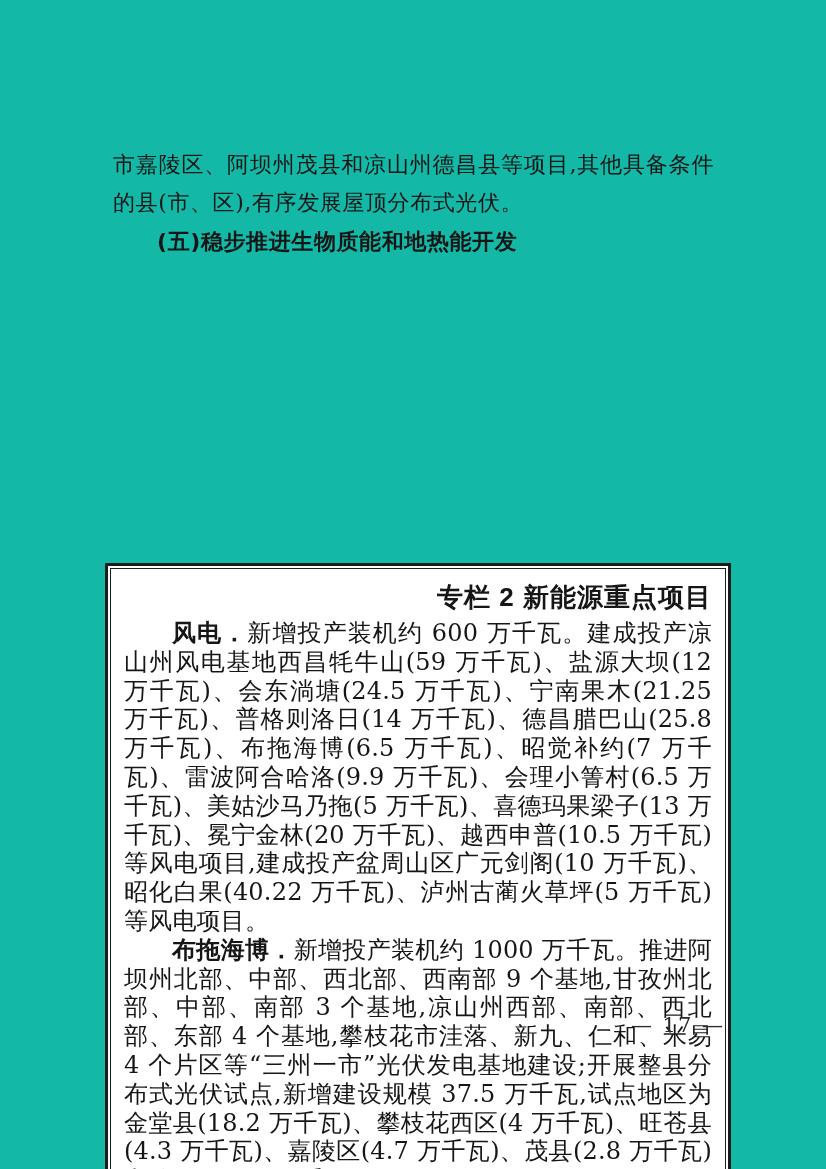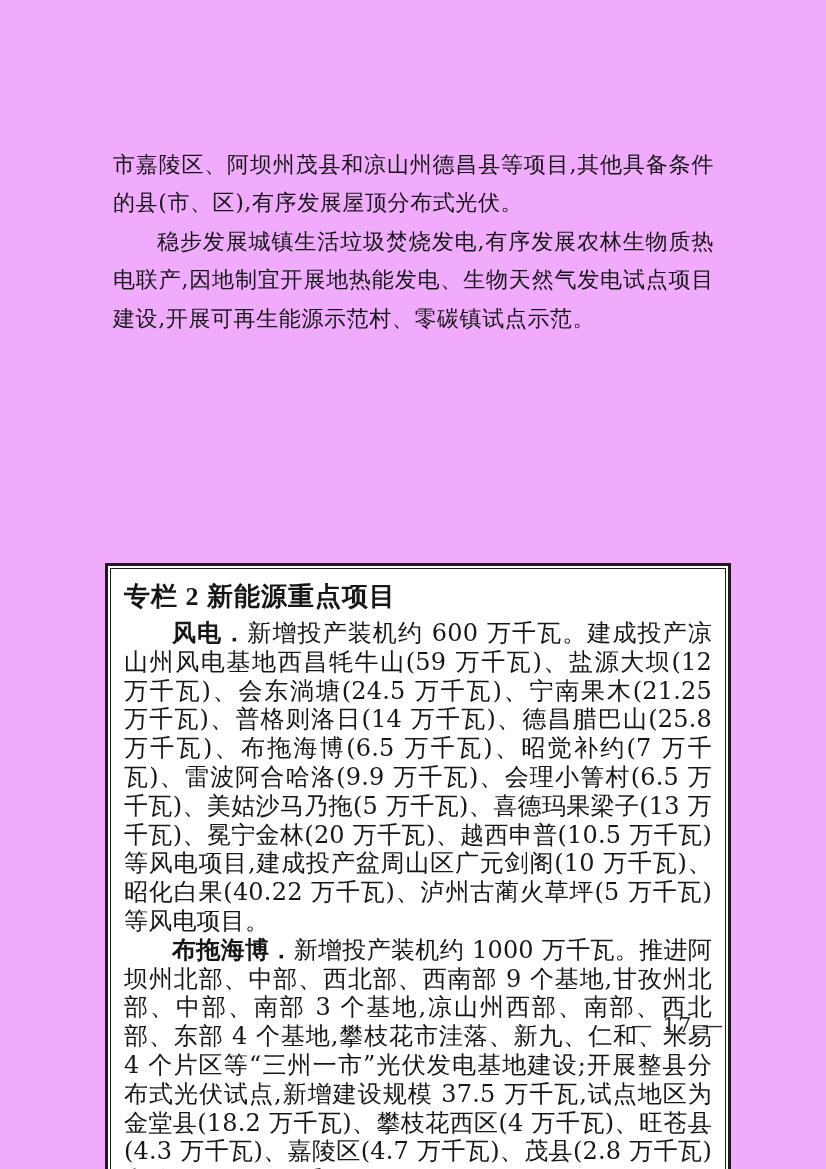--- a/index.html
+++ b/index.html
@@ -5,21 +5,21 @@
   html, body {
     margin: 0;
     padding: 0;
     background: #e8e8e8;
   }
   .page {
     position: relative;
     width: 826px;
     height: 1169px;
     margin: 0 auto;
-    background: #f0abfc;
+    background: #14b8a6;
     color: #161616;
     font-family: "DejaVu Serif", "Liberation Serif", serif;
     overflow: hidden;
   }
   .textcol {
     position: absolute;
     left: 113px;
     top: 146px;
     width: 601px;
   }
@@ -49,22 +49,22 @@
     box-sizing: border-box;
     border: 3px solid #1c1c1c;
     padding: 2px;
     background: #ffffff;
   }
   .callout-inner {
     border: 1px solid #1c1c1c;
     padding: 6px 13px 12px 13px;
   }
   .callout-title {
-    text-align: left;
-    font-family: Liberation Serif, serif;
+    text-align: right;
+    font-family: Liberation Sans, sans-serif;
     font-weight: bold;
     font-size: 26px;
     line-height: 44px;
     letter-spacing: 1px;
     margin: 0;
   }
   p.callout-para {
     margin: 0;
     font-size: 24px;
     line-height: 28.8px;
@@ -89,22 +89,22 @@
   }
 </style>
 </head>
 <body>
 
 <div class="page">
 
   <div class="textcol">
     <p class="body no-indent">市嘉陵区、阿坝州茂县和凉山州德昌县等项目,其他具备条件的县(市、区),有序发展屋顶分布式光伏。</p>
 
+    <p class="heading">(五)稳步推进生物质能和地热能开发</p>
 
-    <p class="body">稳步发展城镇生活垃圾焚烧发电,有序发展农林生物质热电联产,因地制宜开展地热能发电、生物天然气发电试点项目建设,开展可再生能源示范村、零碳镇试点示范。</p>
 
   </div>
 
   <div class="callout-outer">
     <div class="callout-inner">
       <div class="callout-title">专栏 2  新能源重点项目</div>
 
       <p class="callout-para"><span class="callout-label">风电．</span><span>新增投产装机约 600 万千瓦。建成投产凉山州风电基地西昌牦牛山(59 万千瓦)、盐源大坝(12 万千瓦)、会东淌塘(24.5 万千瓦)、宁南果木(21.25 万千瓦)、普格则洛日(14 万千瓦)、德昌腊巴山(25.8 万千瓦)、布拖海博(6.5 万千瓦)、昭觉补约(7 万千瓦)、雷波阿合哈洛(9.9 万千瓦)、会理小箐村(6.5 万千瓦)、美姑沙马乃拖(5 万千瓦)、喜德玛果梁子(13 万千瓦)、冕宁金林(20 万千瓦)、越西申普(10.5 万千瓦)等风电项目,建成投产盆周山区广元剑阁(10 万千瓦)、昭化白果(40.22 万千瓦)、泸州古蔺火草坪(5 万千瓦)等风电项目。</span></p>
 
       <p class="callout-para"><span class="callout-label">布拖海博．</span><span>新增投产装机约 1000 万千瓦。推进阿坝州北部、中部、西北部、西南部 9 个基地,甘孜州北部、中部、南部 3 个基地,凉山州西部、南部、西北部、东部 4 个基地,攀枝花市洼落、新九、仁和、米易 4 个片区等“三州一市”光伏发电基地建设;开展整县分布式光伏试点,新增建设规模 37.5 万千瓦,试点地区为金堂县(18.2 万千瓦)、攀枝花西区(4 万千瓦)、旺苍县(4.3 万千瓦)、嘉陵区(4.7 万千瓦)、茂县(2.8 万千瓦)和德昌县(3.5 万千瓦)。</span></p>

